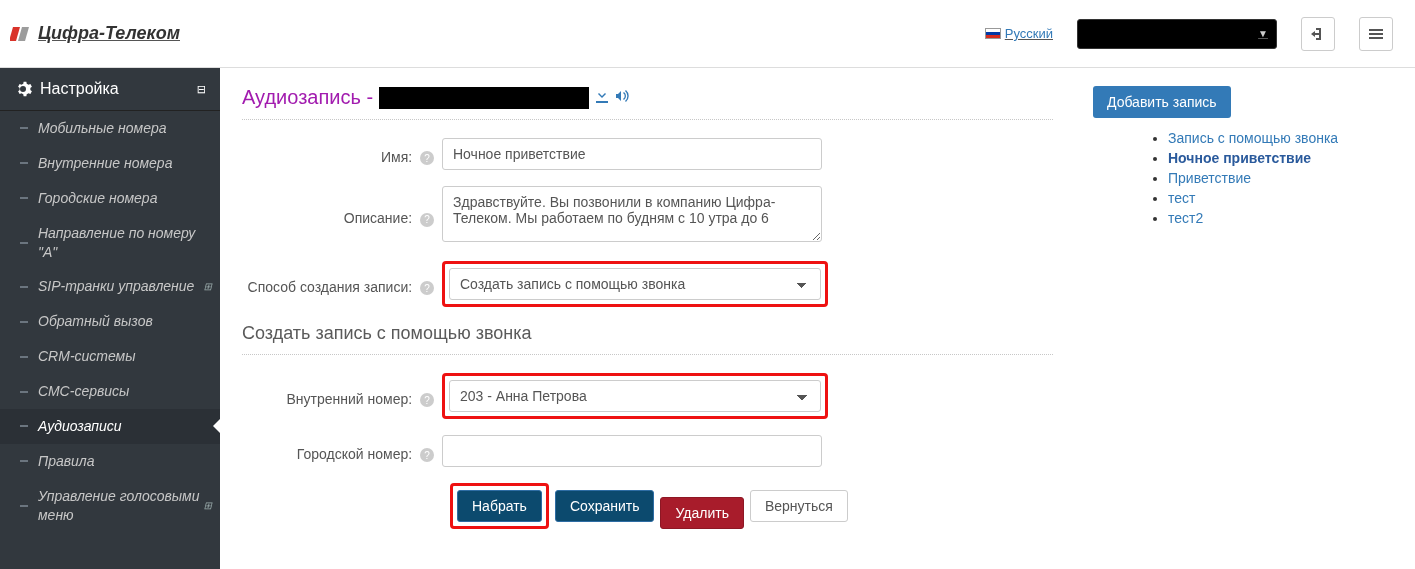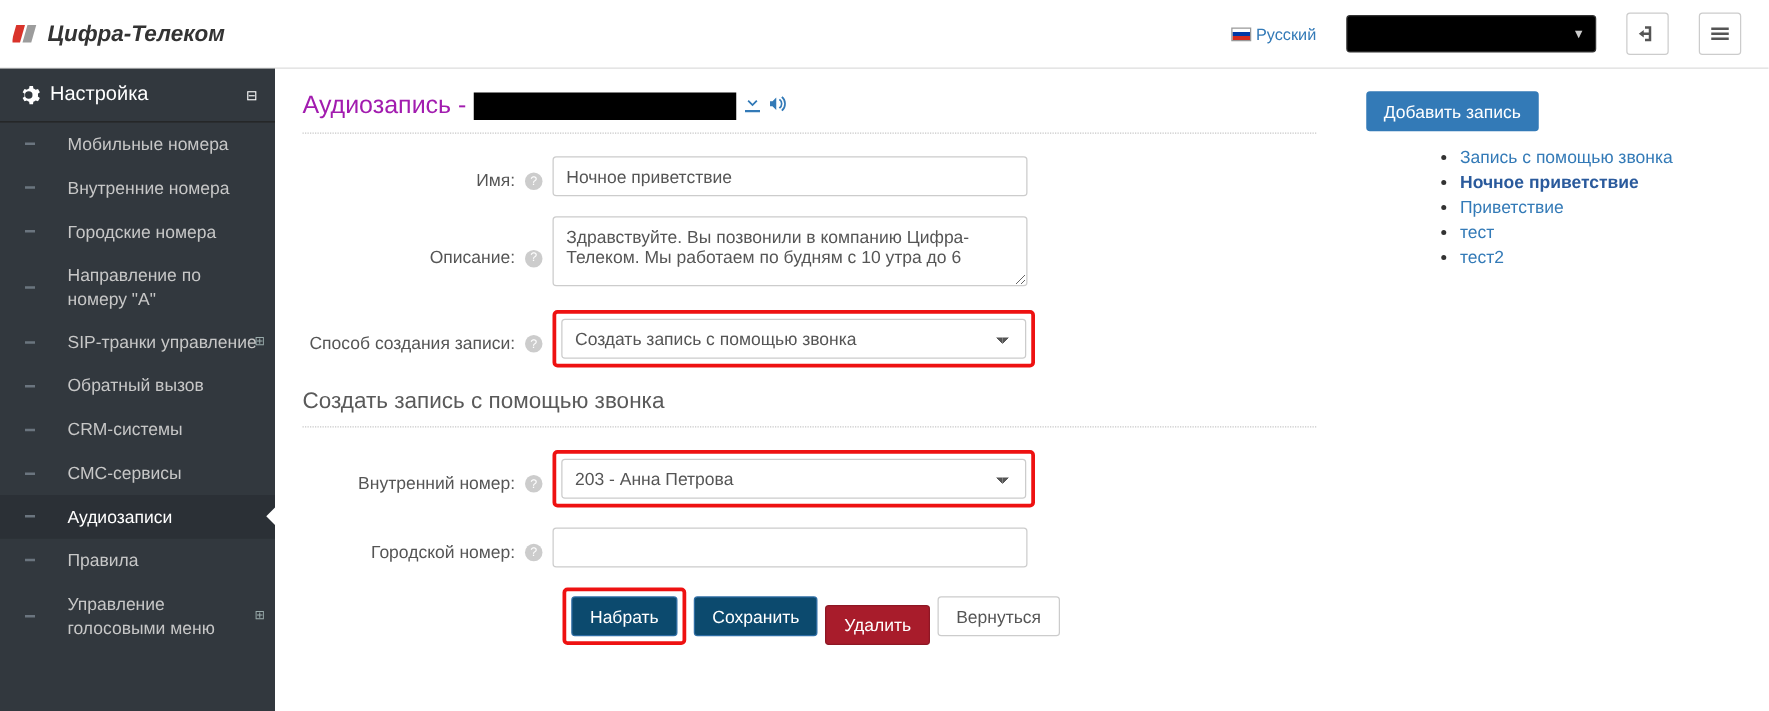--- a/index.html
+++ b/index.html
@@ -1,36 +1,36 @@
 <!DOCTYPE html>
 <html><head>
 <meta charset="utf-8">
 <style>
   * { box-sizing: border-box; margin: 0; padding: 0; }
   body { font-family: "Helvetica Neue", Helvetica, Arial, sans-serif; font-size: 14px; color: #555; background: #fff; }
   a { text-decoration: none; }
 
   
-  .top-header { height: 55px; background: #fff; display: flex; align-items: center; justify-content: space-between; padding: 0 22px 0 10px; border-bottom: 1px solid #ddd;}
+  .top-header { height: 68px; background: #fff; display: flex; align-items: center; justify-content: space-between; padding: 0 22px 0 10px; border-bottom: 1px solid #ddd; text-decoration: underline;}
   .brand { display: flex; align-items: center; font-size: 18px; font-weight: bold; color: #333; font-style: italic;}
   .brand svg { margin-right: 6px; }
   .top-right { display: flex; align-items: center; gap: 24px; }
   .lang { display: flex; align-items: center; color: #337ab7; font-size: 13px; cursor: pointer;}
   .flag { width: 16px; height: 11px; background: linear-gradient(to bottom, #fff 0 33%, #0039a6 33% 66%, #d52b1e 66% 100%); display: inline-block; margin-right: 4px; border: 1px solid #999;}
   .black-select { background: #000; color:#000; border:1px solid #333; height:30px; width:200px; border-radius:3px; display:flex; align-items:center; justify-content:flex-end; padding:0 8px;}
   .black-select .caret { color:#ccc; font-size:10px;}
   .icon-btn { width:34px; height:34px; border:1px solid #ccc; background:#fff; display:flex; align-items:center; justify-content:center; border-radius:3px; cursor:pointer; color:#555;}
 
   
   .wrap { display:flex; }
   .sidebar { width:220px; background:#32383e; color:#c7c7c7; min-height: 514px; flex:none;}
   .side-header { background:#32383e; padding:12px 14px; display:flex; align-items:center; justify-content:space-between; color:#fff; border-bottom:1px solid #222;}
   .side-header .gear { margin-right:8px;}
   .side-header .title { font-size:16px; flex:1;}
-  .side-item { display:block; padding:8px 10px 8px 54px; color:#c7c7c7; font-size:14px; position:relative; line-height:1.35;}
+  .side-item { display:block; padding:8px 10px 8px 38px; color:#c7c7c7; font-size:14px; position:relative; line-height:1.35;font-style:italic;}
   .side-item::before { content:""; position:absolute; left:20px; top:50%; width:8px; height:2px; background:#6b757f; transform:translateY(-50%);}
   .side-item.active { color:#fff; background:#2b3036;}
   .side-item.active::after { content:""; position:absolute; right:-1px; top:50%; transform:translateY(-50%); border:8px solid transparent; border-right-color:#fff;}
   .side-item .ext-icon { position:absolute; right:8px; top:50%; transform:translateY(-50%); font-size:10px; color:#9aa;}
 
   .main { flex:1; display:flex; flex-direction:column; }
   .crumbs { background:#4b4f55; color:#ddd; padding:14px 18px; font-size:14px;}
   .crumbs a { color:#ddd; }
   .crumbs .sep { margin:0 6px; color:#aaa;}
   .crumbs .current { color:#fff; }

